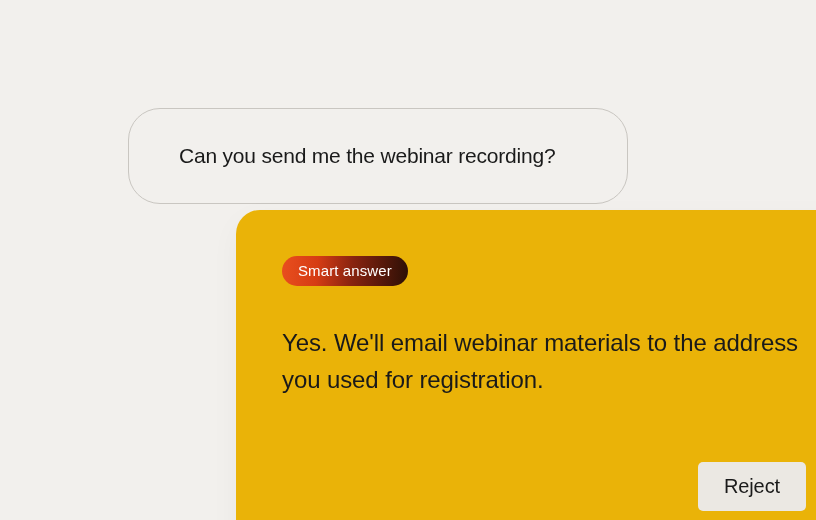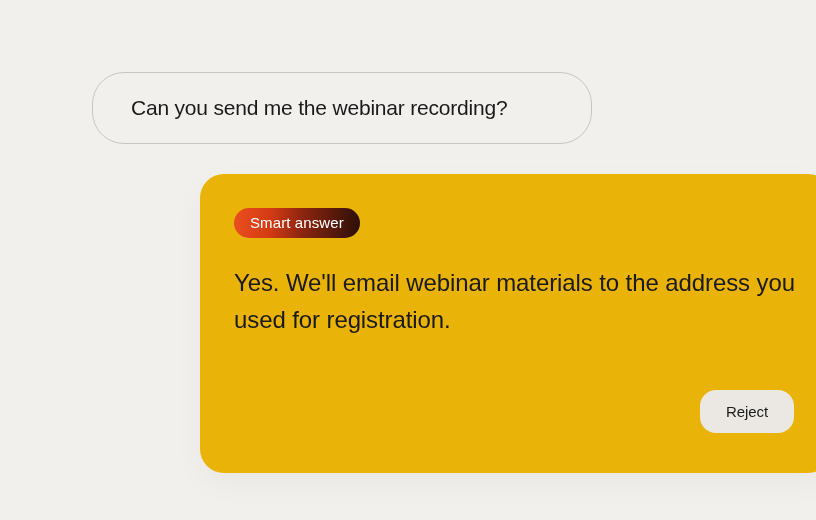--- a/index.html
+++ b/index.html
@@ -1,16 +1,16 @@
 <!DOCTYPE html>
 <html><head>
   <meta charset="utf-8">
   <style>
     * {
-      margin: 4px;
+      margin: 16px;
       padding: 0;
       box-sizing: border-box;
     }
     body {
       width: 816px;
       height: 520px;
       background: #f2f0ed;
       font-family: -apple-system, BlinkMacSystemFont, "Segoe UI", Helvetica, Arial, sans-serif;
       position: relative;
       overflow: hidden;
@@ -59,24 +59,24 @@
       font-weight: 400;
       letter-spacing: -0.1px;
     }
     .button-row {
       display: flex;
       justify-content: flex-end;
       gap: 14px;
       margin-top: 48px;
     }
     .btn {
-      font-size: 15px;
+      font-size: 20px;
       font-weight: 400;
       padding: 13px 26px;
-      border-radius: 16px;
+      border-radius: 5px;
       border: none;
       cursor: pointer;
       font-family: inherit;
       letter-spacing: -0.1px;
     }
     .btn-reject {
       background: #ebe8e3;
       color: #1a1a1a;
     }
     .btn-approve {

